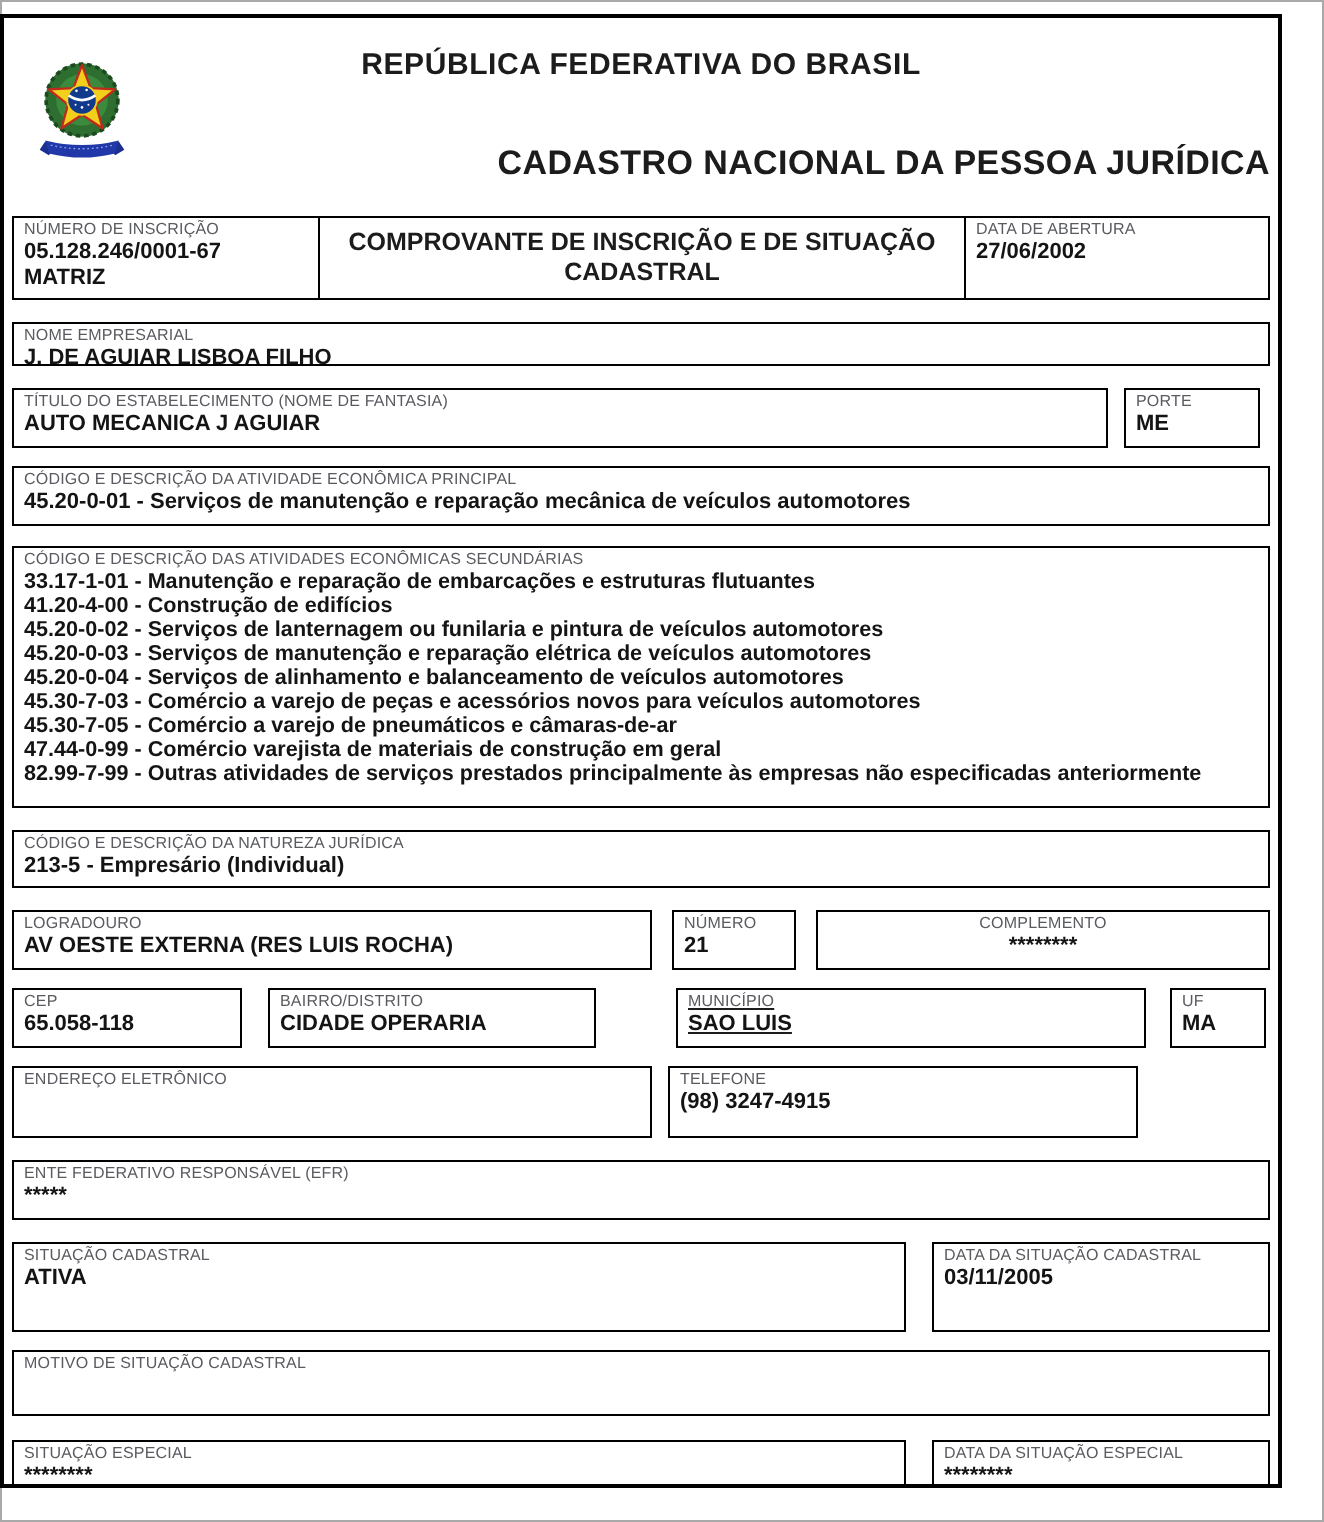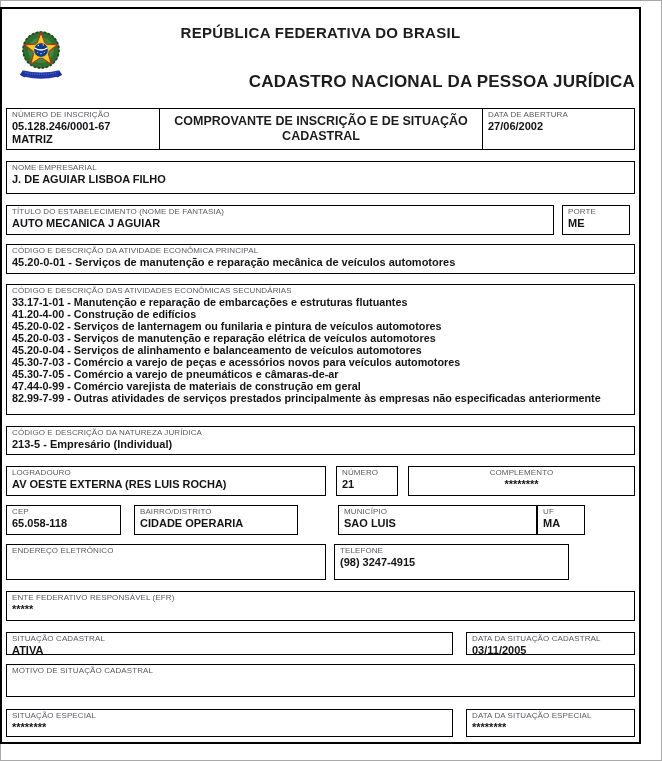--- a/index.html
+++ b/index.html
@@ -67,42 +67,42 @@
   .r1 { margin-top: 9px; height: 42px; }
   .r1 .cell { border: 1px solid #000; }
   .r1 .c1 { width: 153px; border-right: none; padding: 1px 5px; }
   .r1 .c2 { width: 324px; display: flex; align-items: center; justify-content: center; }
   .r1 .c3 { flex: 1; border-left: none; padding: 1px 5px; }
   .ctitle {
     font-size: 12.5px; line-height: 15px;
     font-weight: bold; text-align: center;
     padding: 0 14px;
   }
-  .r2  { margin-top: 11px; height: 33px; border-radius: 10px; }
+  .r2  { margin-top: 11px; height: 22px; border-radius: 10px; }
   .r3  { margin-top: 11px; height: 30px; }
   .r4  { margin-top: 9px;  height: 30px; }
   .r5  { margin-top: 10px; height: 131px; }
   .r5 .fvalue { line-height: 12px; font-size: 10.8px; }
   .r6  { margin-top: 11px; height: 29px; }
   .r7  { margin-top: 11px; height: 30px; }
   .r8  { margin-top: 9px;  height: 30px; }
   .r9  { margin-top: 9px;  height: 36px; }
   .r10 { margin-top: 11px; height: 30px; }
-  .r11 { margin-top: 11px; height: 23px; }
+  .r11 { margin-top: 11px; height: 45px; }
   .r12 { margin-top: 9px;  height: 33px; }
   .r13 { margin-top: 12px; height: 28px; }
   
   .w-titulo   { width: 548px; margin-right: 8px; }
   .w-porte    { width: 68px; }
   .w-logr     { width: 320px; margin-right: 10px; }
   .w-num      { width: 62px;  margin-right: 10px; }
   .w-compl    { flex: 1; text-align: center; }
   .w-cep      { width: 115px; margin-right: 13px; }
   .w-bairro   { width: 164px; margin-right: 40px; }
-  .w-munic    { width: 199px; margin-right: 0; }
+  .w-munic    { width: 235px; margin-right: 12px; text-decoration: underline; }
   .w-uf       { width: 48px; }
   .w-email    { width: 320px; margin-right: 8px; }
   .w-tel      { width: 235px; }
   .w-sit      { width: 447px; margin-right: 13px; }
   .w-datasit  { flex: 1; }
   .full { width: 100%; }
 </style>
 </head>
 <body>
 

